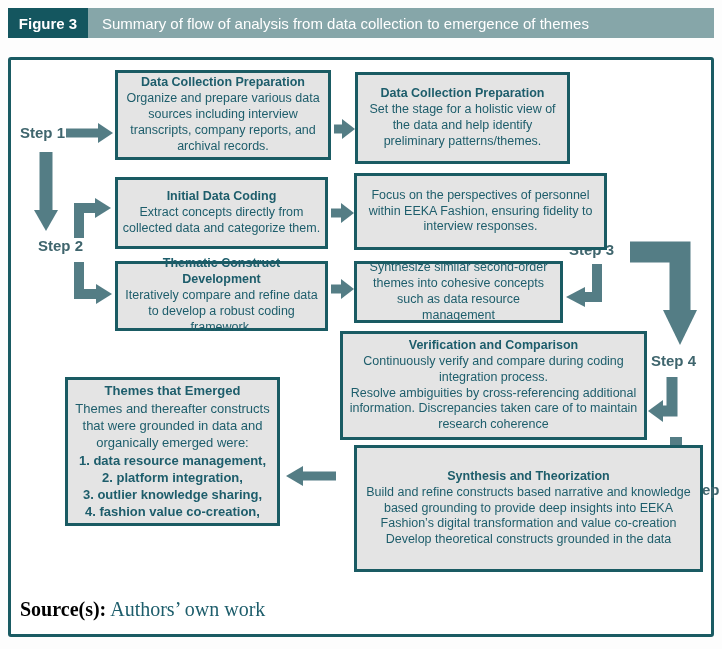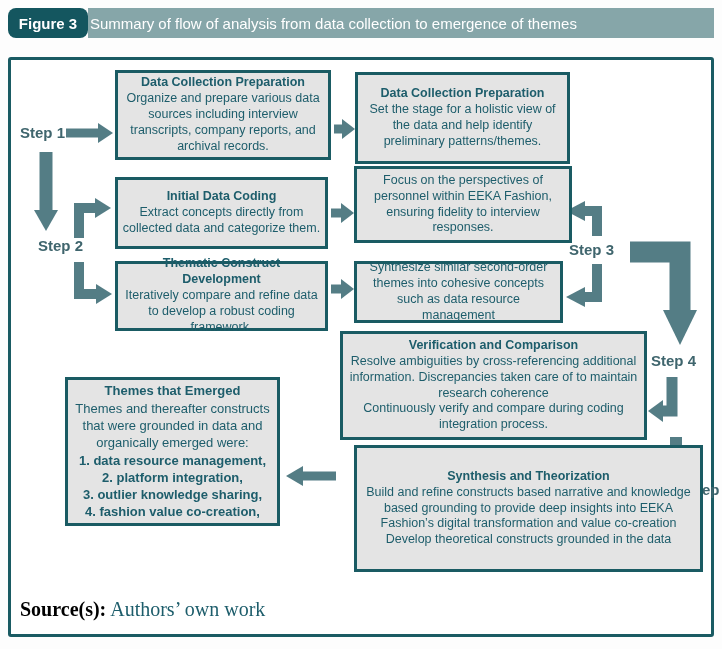--- a/index.html
+++ b/index.html
@@ -11,23 +11,23 @@
     --arrow:#547d85;
     --step:#3f656d;
   }
   *{margin:0;padding:0;box-sizing:border-box;}
   html,body{background:#fafafa;}
   body{font-family:"Liberation Sans",sans-serif;}
   #canvas{position:relative;width:722px;height:649px;background:#fdfdfd;overflow:hidden;}
 
   
   .fig-label{position:absolute;left:8px;top:8px;width:80px;height:30px;background:var(--teal-dark);
-    color:#fff;font-weight:bold;font-size:15px;display:flex;align-items:center;justify-content:center;border-radius:8px;}
+    color:#fff;font-weight:bold;font-size:15px;display:flex;align-items:center;justify-content:center;}
   .fig-bar{position:absolute;left:88px;top:8px;width:626px;height:30px;background:var(--header-bar);
-    color:#fff;font-size:15px;display:flex;align-items:center;padding-left:2px;}
+    color:#fff;font-size:15px;display:flex;align-items:center;padding-left:14px;}
 
   
   .frame{position:absolute;left:8px;top:57px;width:706px;height:580px;border:3px solid var(--teal-border);
     border-radius:3px;background:#fff;}
 
   
   .box{position:absolute;border:3px solid var(--teal-border);background:var(--box-bg);
     color:var(--text-teal);display:flex;flex-direction:column;justify-content:center;
     text-align:center;font-size:12.5px;line-height:1.27;padding:2px 4px;}
   .box-title{font-weight:bold;}
@@ -126,36 +126,36 @@
   </div>
   <div class="box" style="left:355px;top:72px;width:215px;height:92px">
     <div class="box-title">Data Collection Preparation</div>
     <div class="box-body">Set the stage for a holistic view of the data and help identify preliminary patterns/themes.</div>
   </div>
 
   <div class="box" style="left:115px;top:177px;width:213px;height:72px">
     <div class="box-title">Initial Data Coding</div>
     <div class="box-body">Extract concepts directly from collected data and categorize them.</div>
   </div>
-  <div class="box" style="left:354px;top:166px;width:218px;height:77px">
+  <div class="box" style="left:354px;top:173px;width:253px;height:77px">
     <div class="box-body">Focus on the perspectives of personnel within EEKA Fashion, ensuring fidelity to interview responses.</div>
   </div>
 
   <div class="box" style="left:115px;top:261px;width:213px;height:70px">
     <div class="box-title">Thematic Construct Development</div>
     <div class="box-body">Iteratively compare and refine data to develop a robust coding framework.</div>
   </div>
   <div class="box" style="left:354px;top:261px;width:209px;height:62px">
     <div class="box-body">Synthesize similar second-order themes into cohesive concepts such as data resource management</div>
   </div>
 
   <div class="box" style="left:340px;top:331px;width:307px;height:109px">
     <div class="box-title">Verification and Comparison</div>
+    <div class="box-body">Continuously verify and compare during coding integration process.</div>
     <div class="box-body">Resolve ambiguities by cross-referencing additional information. Discrepancies taken care of to maintain research coherence</div>
-    <div class="box-body">Continuously verify and compare during coding integration process.</div>
   </div>
 
   <div class="box" style="left:354px;top:445px;width:349px;height:127px">
     <div class="box-title">Synthesis and Theorization</div>
     <div class="box-body">Build and refine constructs based narrative and knowledge based grounding to provide deep insights into EEKA Fashion’s digital transformation and value co-creation</div>
     <div class="box-body">Develop theoretical constructs grounded in the data</div>
   </div>
 
   <div class="box" style="left:65px;top:377px;width:215px;height:149px;font-size:13px;line-height:1.33">
     <div class="box-title">Themes that Emerged</div>

